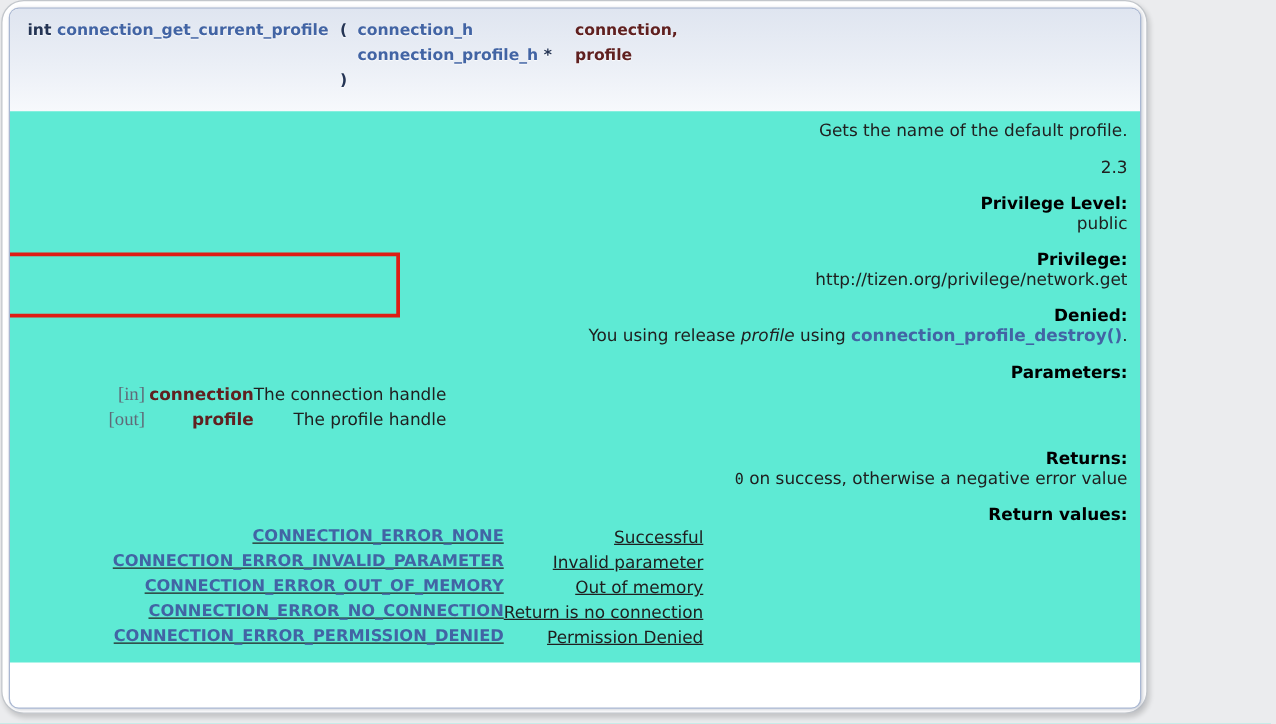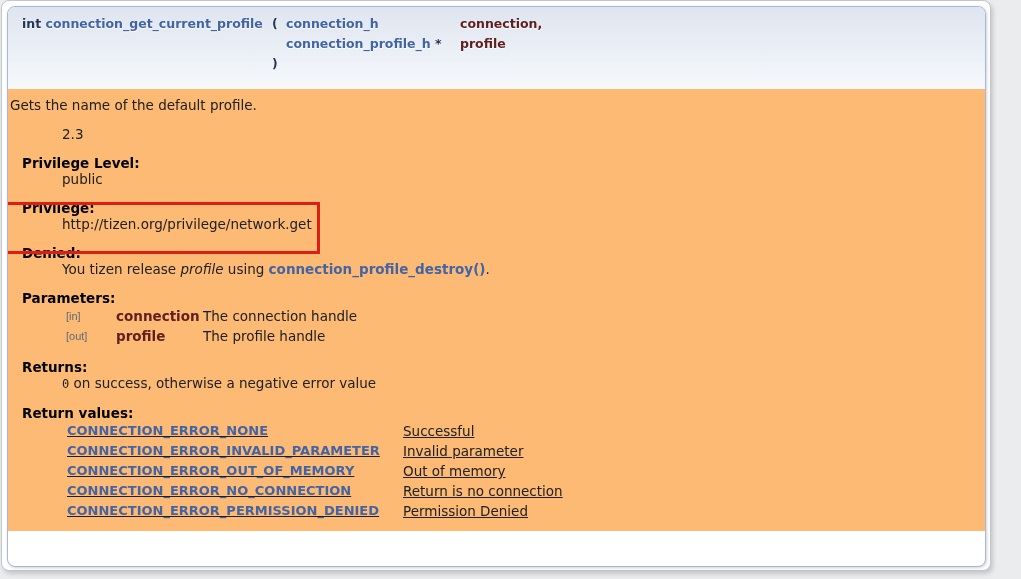--- a/index.html
+++ b/index.html
@@ -7,24 +7,24 @@
   body {
     width: 1021px; height: 579px;
     background: #ebecee;
     font-family: "DejaVu Sans", "Liberation Sans", sans-serif;
     font-size: 13.5px;
     color: #202020;
     position: relative;
     overflow: hidden;
   }
   .frame {
-    position: absolute; left: 1px; top: 0; width: 990px; height: 571px;
+    position: absolute; left: 1px; top: 0; width: 917px; height: 571px;
     background: #ffffff;
     border: 1px solid #c2c6cb;
-    border-radius: 8px;
+    border-radius: 18px;
     box-shadow: 2px 3px 4px rgba(0,0,0,0.16);
   }
   
   .memitem {
     position: absolute; left: 5px; top: 5px; right: 4px; bottom: 3px;
     border: 1px solid #a9b7d2;
     border-radius: 8px;
     overflow: hidden;
     background: #ffffff;
     box-shadow: 1px 1px 3px rgba(120,130,150,0.35);
@@ -40,37 +40,38 @@
   }
   .memproto table { border-collapse: collapse; margin-left: 8px; }
   .memproto td { padding: 2px 0; vertical-align: top; line-height: 16px; white-space: nowrap; }
   td.memname { min-width: 250px; padding-right: 6px; }
   td.paren   { width: 14px; }
   td.paramtype { width: 174px; }
   a.el { color: #4264a4; text-decoration: none; font-weight: bold; cursor: pointer; }
   .paramname { color: #602020; font-weight: bold; }
   
   .memdoc {
-    background: #fdba74;
+    background: #5eead4;
     padding: 8px 10px 10px 2px;
     line-height: 16px;
+    text-align: right;
   }
   .memdoc p { margin: 0; }
   .memdoc dl { margin: 13px 0 0 12px; }
   .memdoc dt { font-weight: bold; color: #000; }
   .memdoc dd { margin: 0 0 0 40px; }
   em.paramref { font-style: italic; color: #202020; }
   code.mono { font-family: "DejaVu Sans Mono", "Liberation Mono", monospace; font-size: 12px; }
   
   table.params { border-spacing: 0; margin-left: 4px; }
   table.params td { padding: 2px 0; line-height: 16px; vertical-align: top; }
   td.paramdir {
     width: 50px;
-    font-family: Liberation Sans, sans-serif;
-    font-size: 11px; color: #606a78;
+    font-family: Liberation Serif, serif;
+    font-size: 15px; color: #606a78;
   }
   td.pname { width: 87px; color: #602020; font-weight: bold; }
   
   table.retvals { border-spacing: 0; margin-left: 5px; }
   table.retvals td { padding: 2px 0; line-height: 16px; vertical-align: top; text-decoration: underline; }
   td.rvname { width: 336px; font-size: 13px; }
   
   .priv-wrap { position: relative; }
   .red-box {
     position: absolute; left: -13px; top: 2px;
@@ -125,21 +126,21 @@
       <div class="priv-wrap">
         <div class="red-box"></div>
         <dl>
           <dt>Privilege:</dt>
           <dd>http://tizen.org/privilege/network.get</dd>
         </dl>
       </div>
 
       <dl>
         <dt>Denied:</dt>
-        <dd><span>You tizen release </span><em class="paramref">profile</em><span> using </span><a class="el">connection_profile_destroy()</a><span>.</span></dd>
+        <dd><span>You using release </span><em class="paramref">profile</em><span> using </span><a class="el">connection_profile_destroy()</a><span>.</span></dd>
       </dl>
 
       <dl>
         <dt>Parameters:</dt>
         <dd>
           <table class="params">
             <tbody>
                 <tr>
               <td class="paramdir">[in]</td>
               <td class="pname">connection</td>

